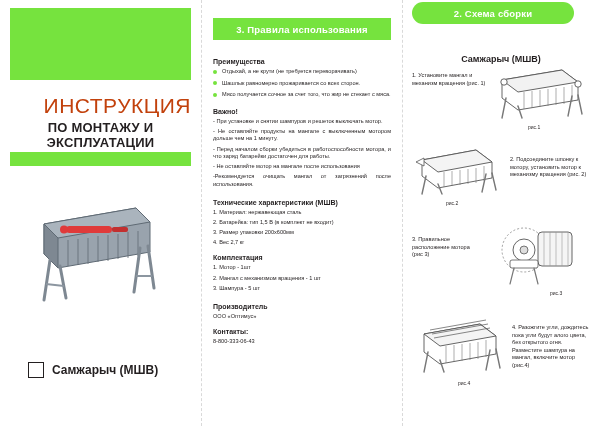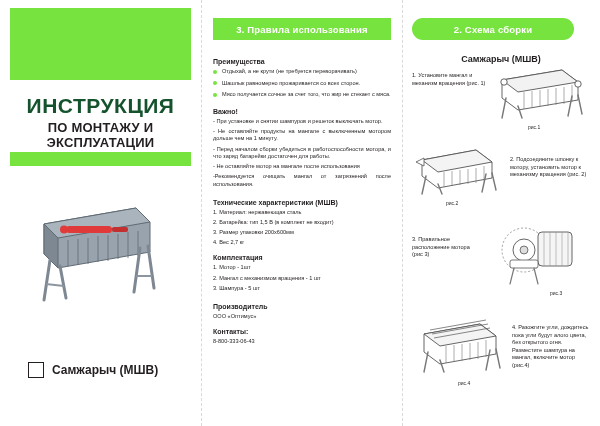--- a/index.html
+++ b/index.html
@@ -24,23 +24,23 @@
   .p3{left:402px;width:198px;}
 
   .green-band{
     position:absolute;background:#76e33e;
   }
   .cover-top{left:10px;top:8px;width:181px;height:72px;}
   .cover-strip{left:10px;top:152px;width:181px;height:14px;}
 
   .cover-title{
     position:absolute;left:10px;top:94px;width:181px;
-    text-align:center;
-    font-size:21px;font-weight:bold;letter-spacing:.5px;
-    color:#14532d;
+    text-align:right;
+    font-size:21px;font-weight:normal;letter-spacing:.5px;
+    color:#c2410c;
   }
   .cover-sub{
     position:absolute;left:10px;top:120px;width:181px;
     text-align:center;font-size:13px;font-weight:bold;color:#231f20;
     letter-spacing:.2px;
   }
 
   .cover-illustration{position:absolute;left:24px;top:196px;width:150px;height:110px;}
 
   .cover-footer{
@@ -75,21 +75,21 @@
     background:#76e33e;
   }
   .plain{font-size:5.6px;line-height:7.6px;margin:0 0 2.5px 0;text-align:justify;}
   .dash{
     font-size:5.6px;line-height:7.6px;margin:0 0 2.5px 0;text-align:justify;
   }
   .blockgap{height:8px;}
   .smallgap{height:5px;}
 
   
-  .p3 .sec-head{left:10px;top:18px;width:162px;border-radius:11px;}
+  .p3 .sec-head{left:10px;top:2px;width:162px;border-radius:11px;}
   .p3-title{
     position:absolute;left:10px;top:54px;width:178px;text-align:center;
     font-size:9px;font-weight:bold;
   }
   .step{position:absolute;font-size:5.6px;line-height:7.6px;}
   .figcap{position:absolute;font-size:5px;color:#231f20;}
   .fig{position:absolute;}
   svg{display:block;}
 </style>
 </head>

